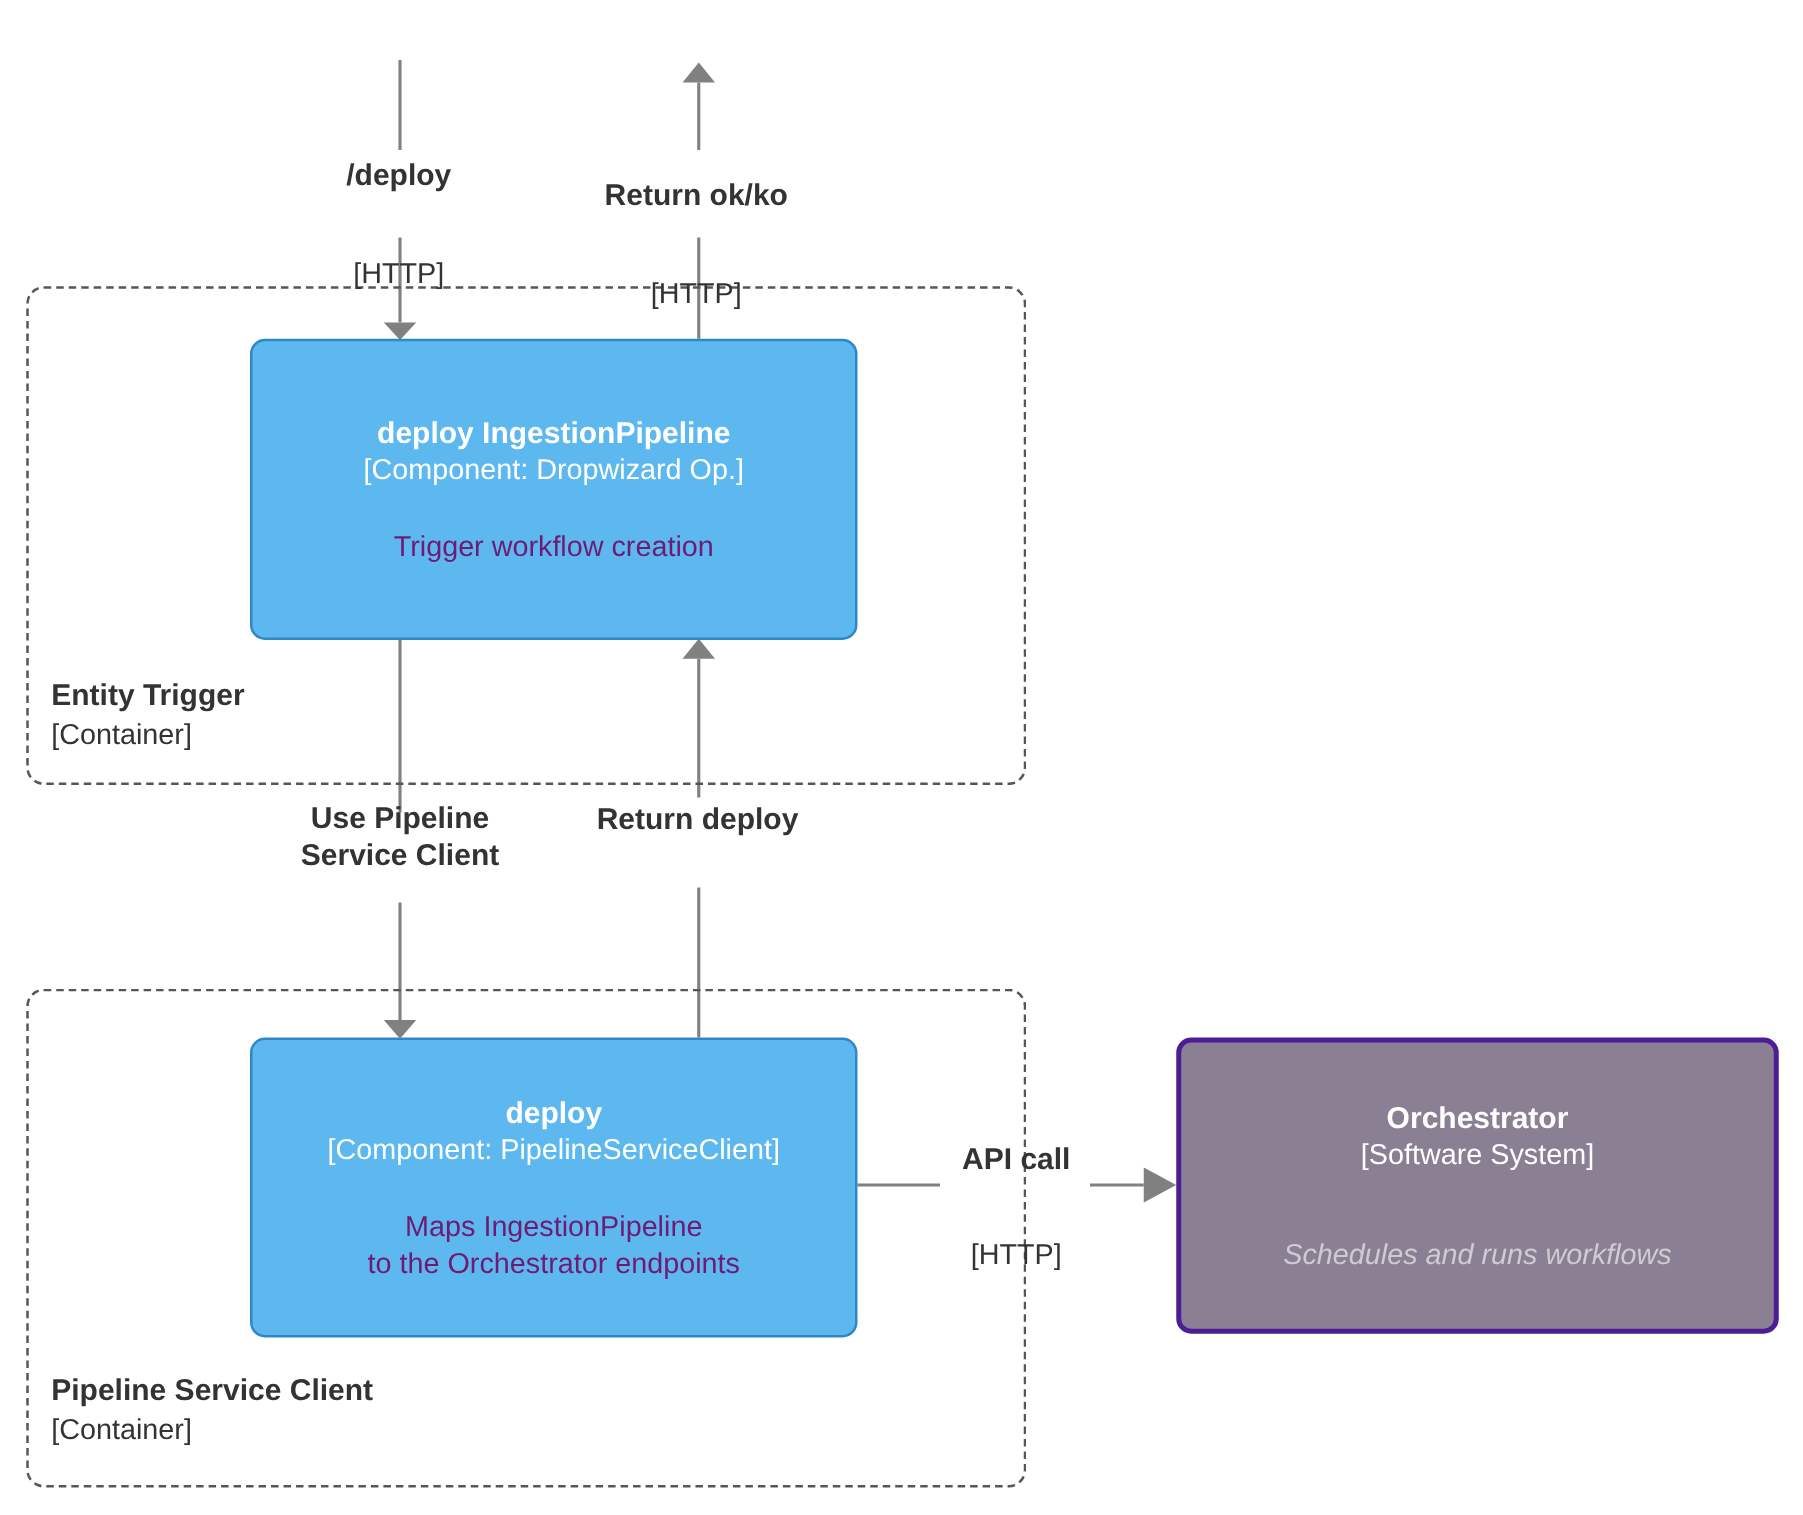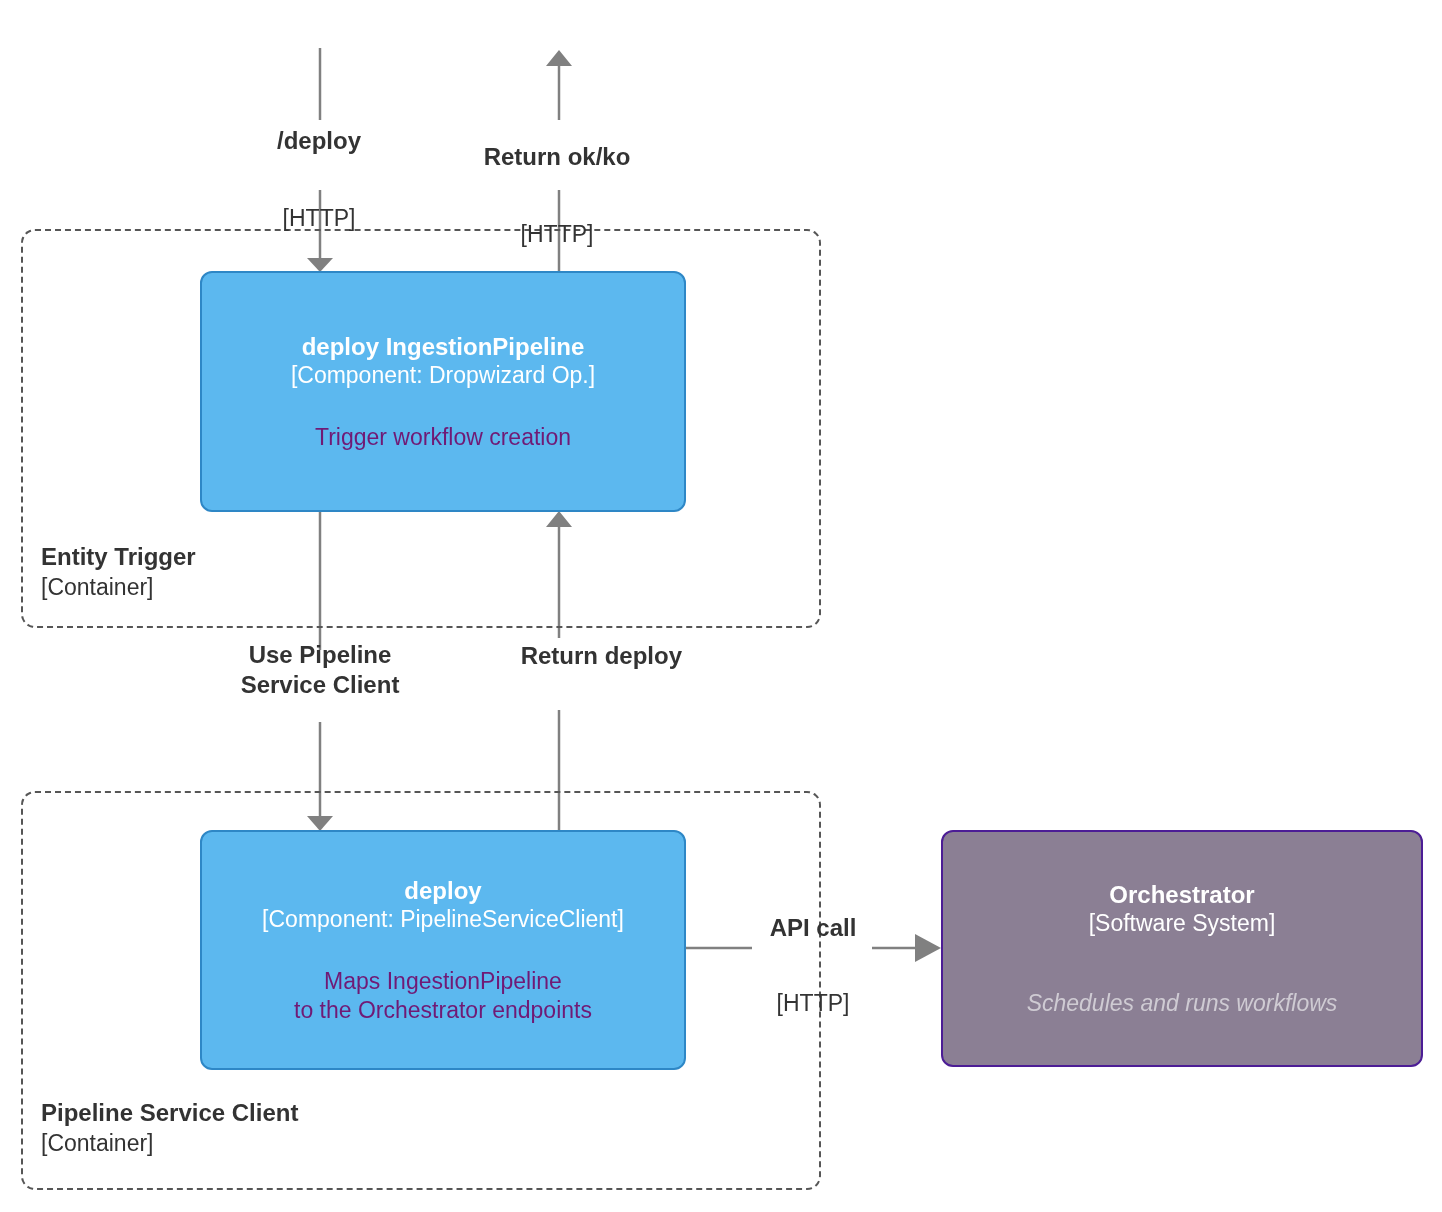--- a/index.html
+++ b/index.html
@@ -105,21 +105,21 @@
     margin-top: 34px;
     display: block;
   }
 
   .node.component {
     background: #5CB8EF;
     border: 2px solid #2E87C6;
   }
   .node.system {
     background: #8B7F94;
-    border: 2px solid #4c1d95;
+    border: 4px solid #4c1d95;
   }
   .node.system .n-desc {
     color: #CFCBD3;
     margin-top: 52px;
     font-style: italic;
   }
 
   #node-deploy-ingestion-pipeline {
     left: 200px;
     top: 271px;
@@ -158,21 +158,21 @@
     display: block;
     margin-top: 48px;
   }
   .rel-label.two-line .rl-name {
     white-space: pre-line;
   }
 
   #label-deploy-request   { left: 194px;  top: 126px; width: 250px; }
   #label-return-ok-ko     { left: 432px;  top: 142px; width: 250px; }
   #label-use-pipeline-service-client { left: 196px; top: 640px; width: 248px; }
-  #label-return-deploy-status        { left: 434px; top: 641px; width: 248px; text-align: right; }
+  #label-return-deploy-status        { left: 434px; top: 641px; width: 248px; }
   #label-api-call         { left: 690px;  top: 915px; width: 246px; }
   #label-api-call .rl-name { line-height: 1.12; }
   #label-api-call .rl-tech { line-height: 1.18; }
 </style>
 </head>
 <body>
 
 <div id="canvas">
 
   <svg class="svg-layer" viewBox="0 0 1442 1212" width="1442" height="1212" xmlns="http://www.w3.org/2000/svg">

